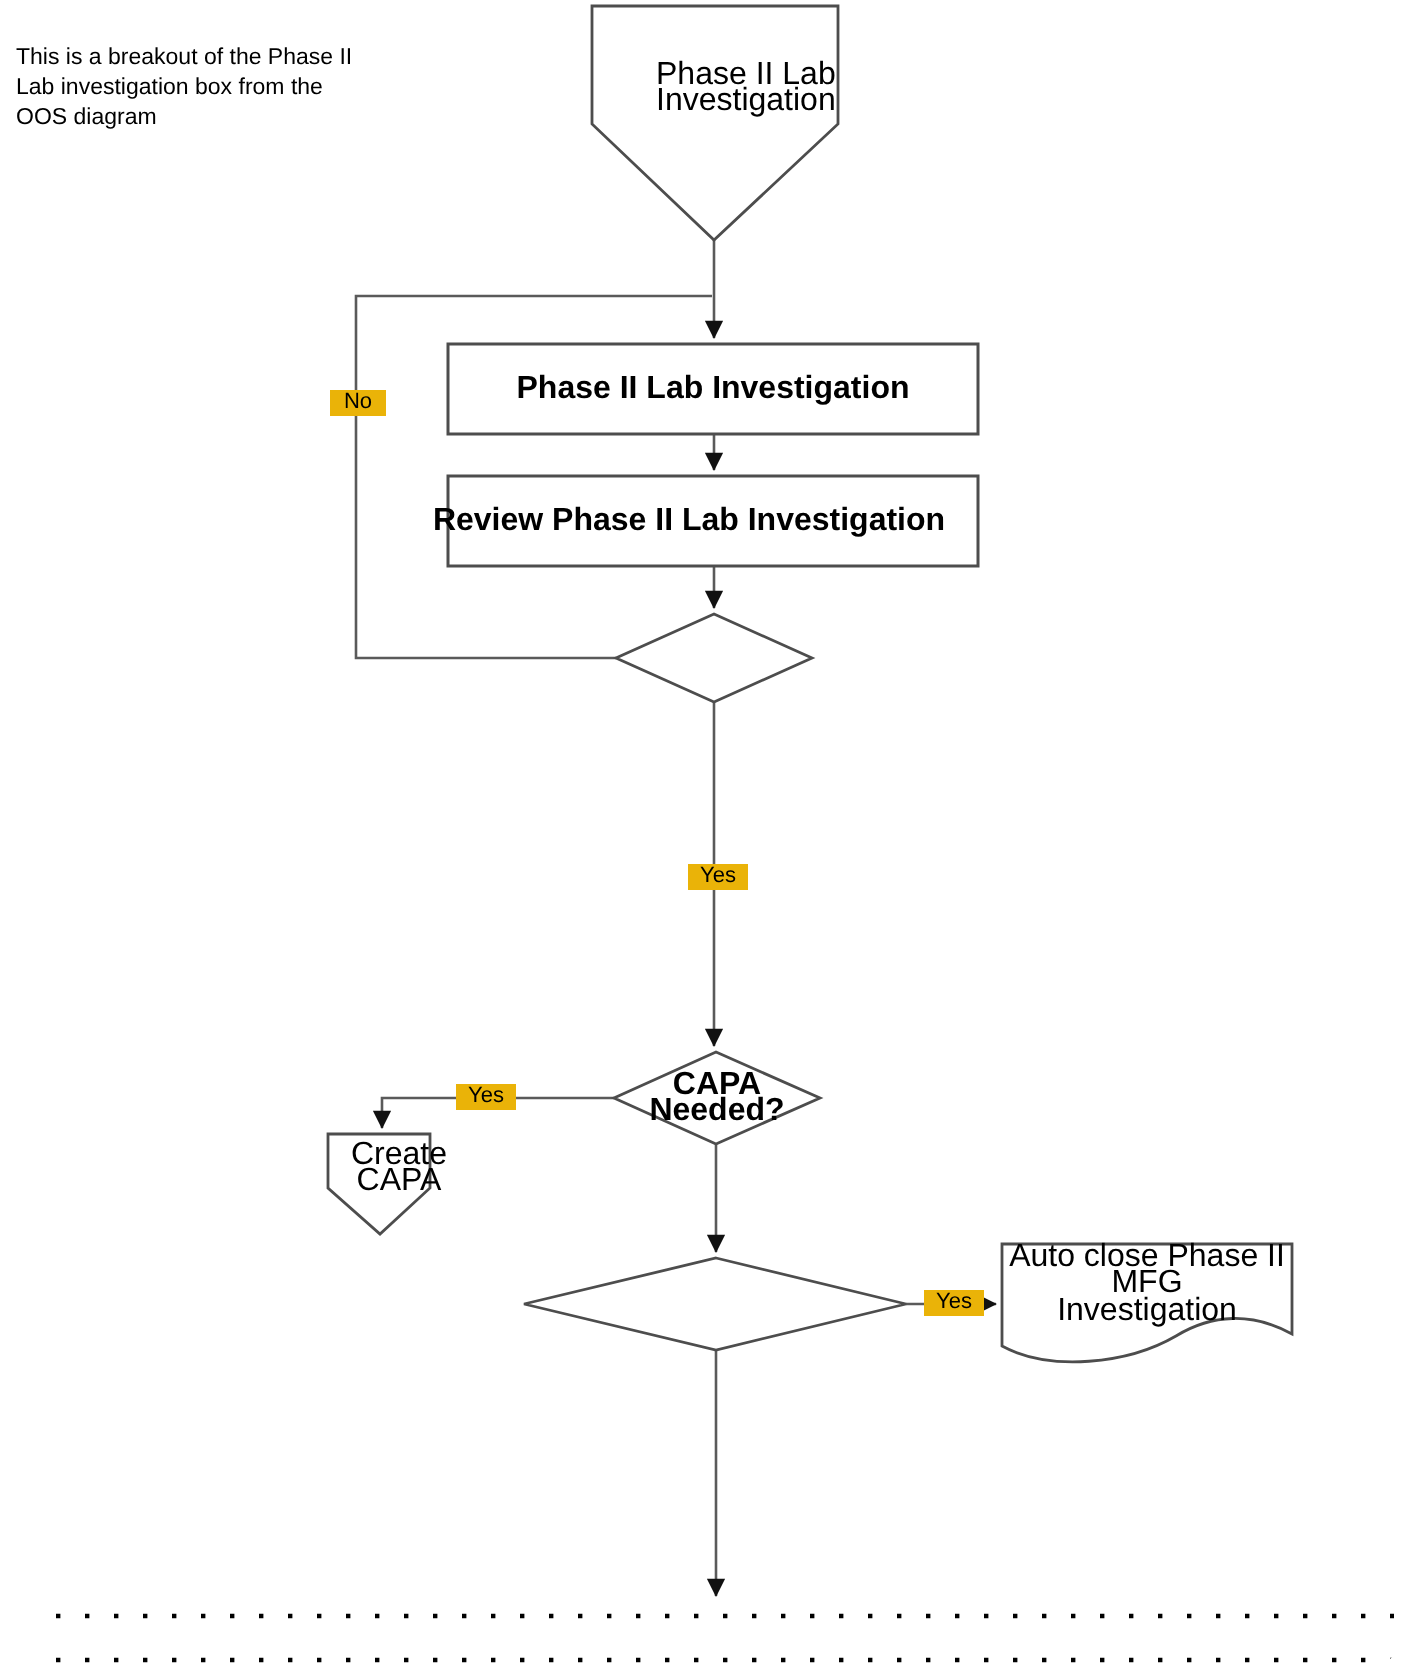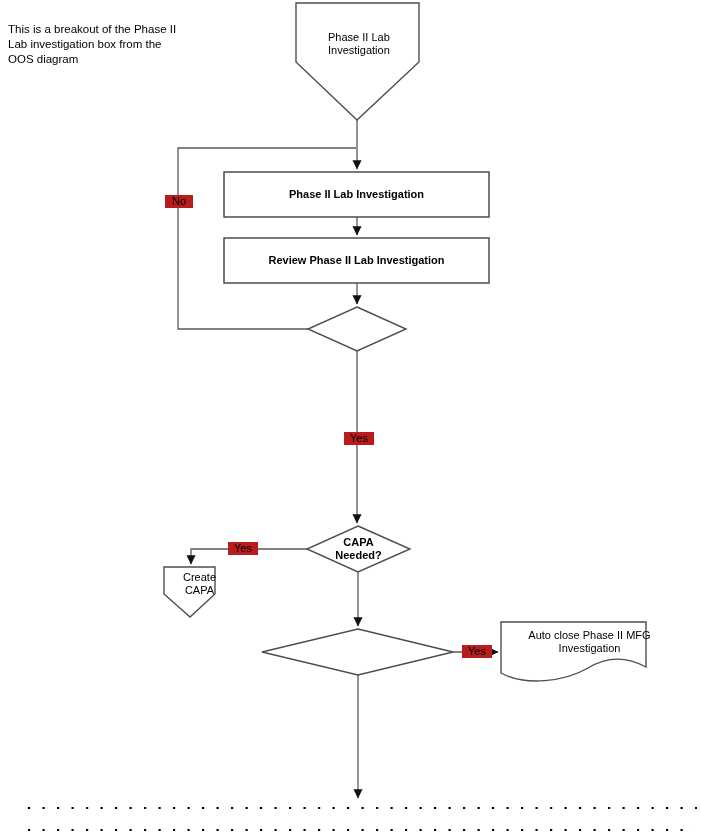--- a/index.html
+++ b/index.html
@@ -2,31 +2,31 @@
 <html><head>
 <meta charset="utf-8">
 <style>
   html,body{margin:0;padding:0;background:#fff;}
   .page{
     position:relative;width:701px;height:833px;background:#fff;
     font-family:Liberation Sans, sans-serif;color:#000;overflow:hidden;border-radius:16px;
   }
   svg.canvas{position:absolute;left:0;top:0;}
   .lbl{
-    position:absolute;white-space:pre-line;line-height:13px;font-size:11px;color:#000;
+    position:absolute;white-space:pre-line;line-height:13px;font-size:16px;color:#000;
   }
   .annotation{
     left:8px;top:22px;width:230px;font-size:11.5px;line-height:15px;text-align:left;
   }
   .node-lbl{
     display:flex;align-items:center;justify-content:center;text-align:center;
   }
   .bold{font-weight:bold;}
   .edge-lbl{
-    position:absolute;font-size:11px;line-height:13px;background:#b91c1c;
+    position:absolute;font-size:11px;line-height:13px;background:#eab308;
     padding:0 2px;text-align:center;
   }
 </style>
 </head>
 <body>
 
 <div class="page">
 
   <svg class="canvas" width="701" height="833" viewBox="0 0 701 833">
     <defs>
@@ -60,31 +60,31 @@
 
   <div class="lbl annotation">This is a breakout of the Phase II
 Lab investigation box from the
 OOS diagram</div>
 
   <div class="lbl" style="left:328px;top:31px;width:90px;text-align:left;">Phase II Lab
 Investigation</div>
 
   <div class="lbl node-lbl bold" style="left:224px;top:172px;width:265px;height:45px;">Phase II Lab  Investigation</div>
 
-  <div class="lbl node-lbl bold" style="left:224px;top:238px;width:265px;height:45px;">Review Phase II Lab  Investigation</div>
+  <div class="lbl node-lbl bold" style="left:212px;top:238px;width:265px;height:45px;">Review Phase II Lab  Investigation</div>
 
 
   <div class="lbl node-lbl bold" style="left:307px;top:526px;width:103px;height:46px;">CAPA
 Needed?</div>
 
   <div class="lbl node-lbl" style="left:164px;top:567px;width:71px;height:34px;text-align:center;">Create
 CAPA</div>
 
 
-  <div class="lbl node-lbl" style="left:501px;top:624px;width:145px;height:36px;line-height:13.5px;margin-left:16px;">Auto close Phase II MFG
+  <div class="lbl node-lbl" style="left:501px;top:624px;width:145px;height:36px;line-height:13.5px;">Auto close Phase II MFG
 Investigation</div>
 
   <div class="edge-lbl" style="left:165px;top:195px;width:24px;">No</div>
   <div class="edge-lbl" style="left:344px;top:432px;width:26px;">Yes</div>
   <div class="edge-lbl" style="left:228px;top:542px;width:26px;">Yes</div>
   <div class="edge-lbl" style="left:462px;top:645px;width:26px;">Yes</div>
 
 </div>
 
 </body></html>

